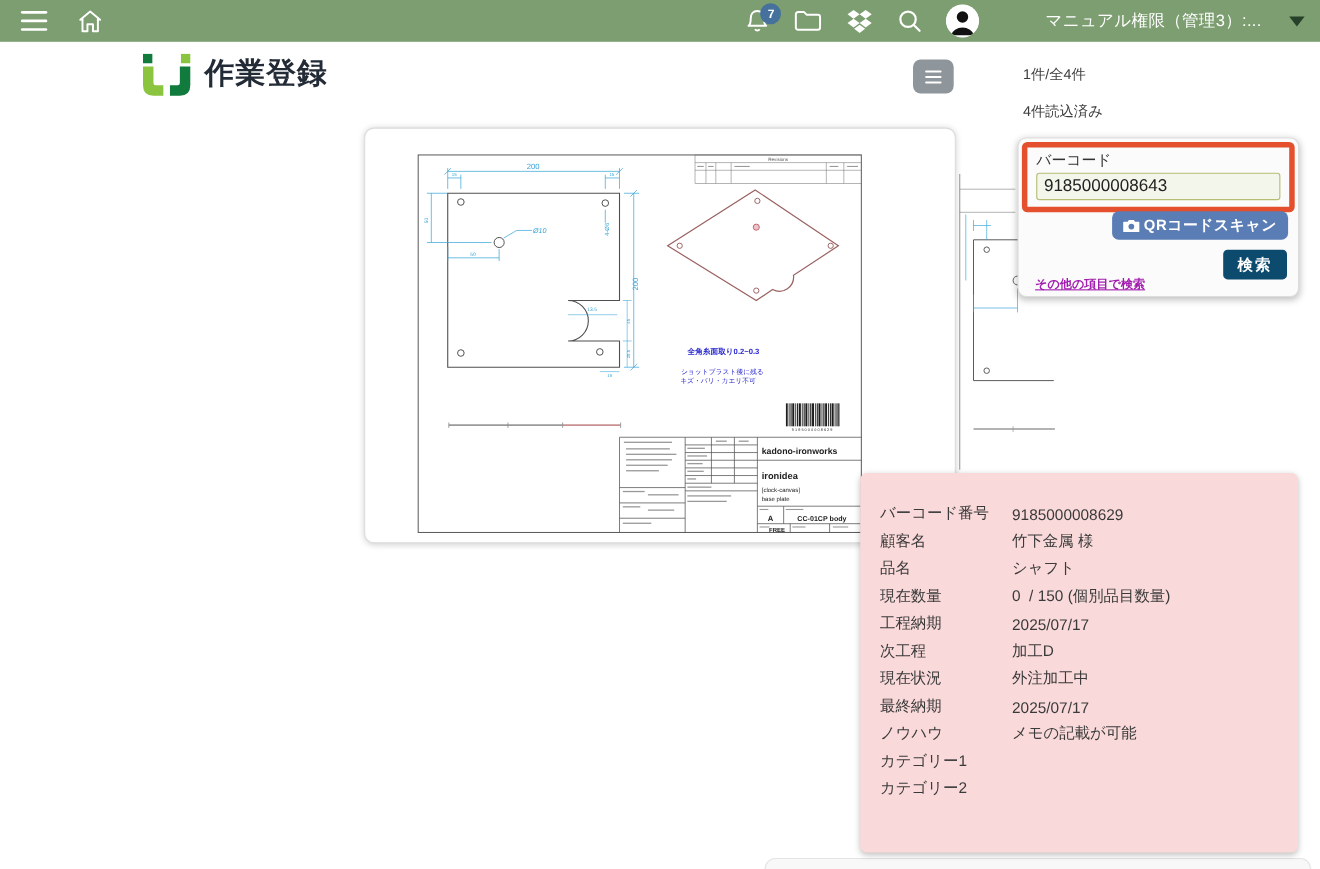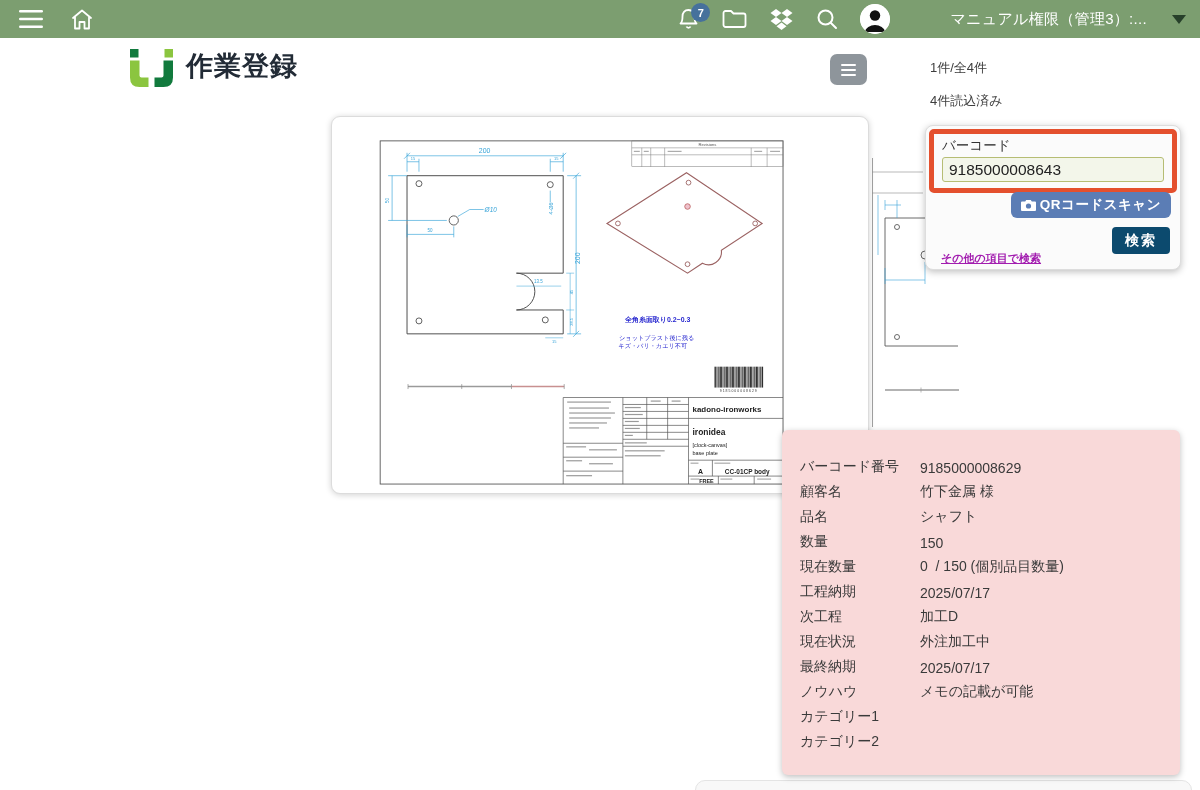--- a/index.html
+++ b/index.html
@@ -395,24 +395,20 @@
   </div>
   <div class="info-row">
     <span class="info-label">顧客名</span>
     <span class="info-value">竹下金属 様</span>
   </div>
   <div class="info-row">
     <span class="info-label">品名</span>
     <span class="info-value">シャフト</span>
   </div>
   <div class="info-row">
-    <span class="info-label">数量</span>
-    <span class="info-value">150</span>
-  </div>
-  <div class="info-row">
     <span class="info-label">現在数量</span>
     <span class="info-value">0  / 150 (個別品目数量)</span>
   </div>
   <div class="info-row">
     <span class="info-label">工程納期</span>
     <span class="info-value">2025/07/17</span>
   </div>
   <div class="info-row">
     <span class="info-label">次工程</span>
     <span class="info-value">加工D</span>

